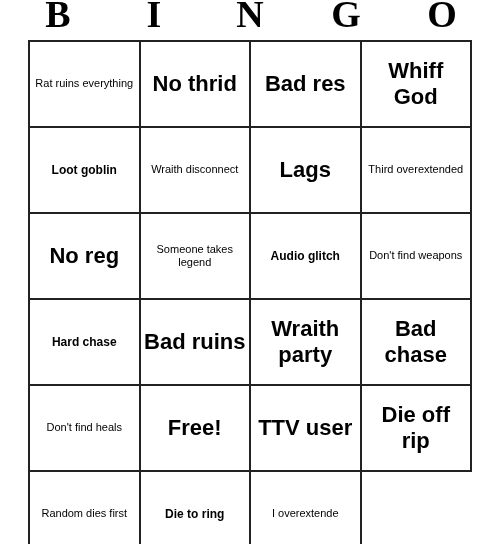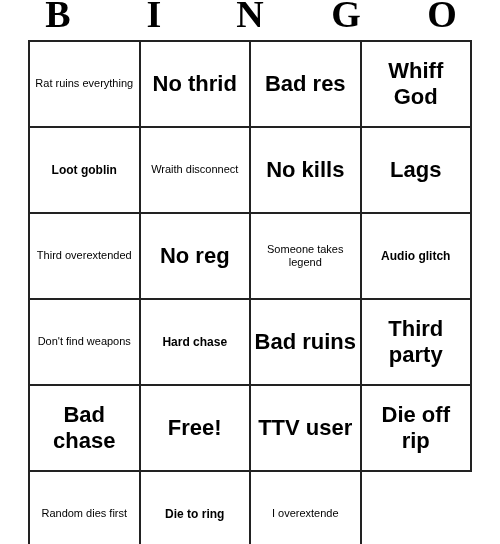--- a/index.html
+++ b/index.html
@@ -84,31 +84,31 @@
         <div class="header-letter">O</div>
       </div>
   </div>
   <div class="bingo-grid">
   <div class="bingo-cell small-text">Rat ruins everything</div>
       <div class="bingo-cell large-text">No thrid</div>
       <div class="bingo-cell large-text">Bad res</div>
       <div class="bingo-cell large-text">Whiff God</div>
       <div class="bingo-cell medium-text">Loot goblin</div>
       <div class="bingo-cell small-text">Wraith disconnect</div>
-      <div class="bingo-cell large-text">No kills</div>
       <div class="bingo-cell large-text">Lags</div>
       <div class="bingo-cell small-text">Third overextended</div>
       <div class="bingo-cell large-text">No reg</div>
       <div class="bingo-cell small-text">Someone takes legend</div>
       <div class="bingo-cell medium-text">Audio glitch</div>
       <div class="bingo-cell small-text">Don't find weapons</div>
       <div class="bingo-cell medium-text">Hard chase</div>
       <div class="bingo-cell large-text">Bad ruins</div>
-      <div class="bingo-cell large-text">Third party</div>
+      <div class="bingo-cell large-text">Wraith party</div>
       <div class="bingo-cell large-text">Bad chase</div>
+      <div class="bingo-cell small-text">Don't find heals</div>
       <div class="bingo-cell large-text free">Free!</div>
       <div class="bingo-cell large-text">TTV user</div>
       <div class="bingo-cell large-text">Die off rip</div>
       <div class="bingo-cell small-text">Random dies first</div>
       <div class="bingo-cell medium-text">Die to ring</div>
       <div class="bingo-cell small-text">I overextende</div>
     </div>
 </div>
 
 </body></html>

